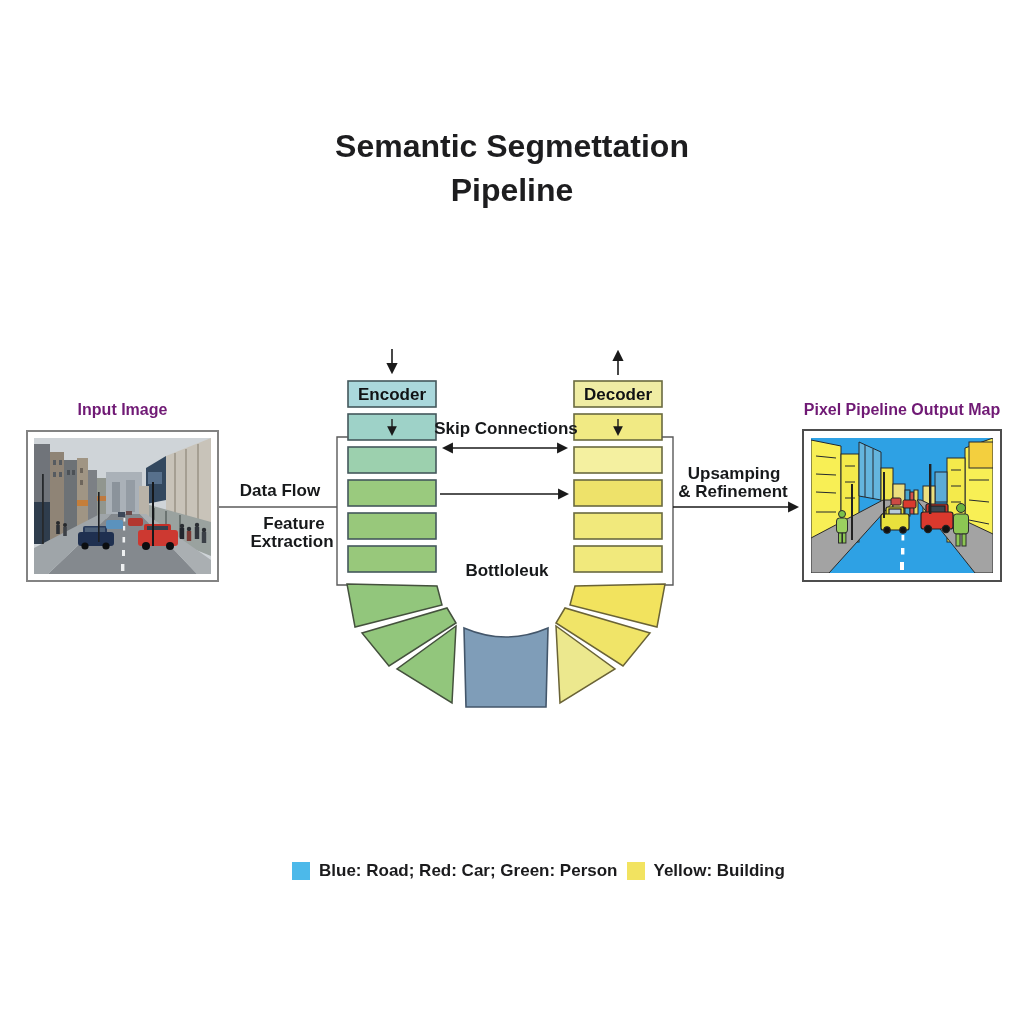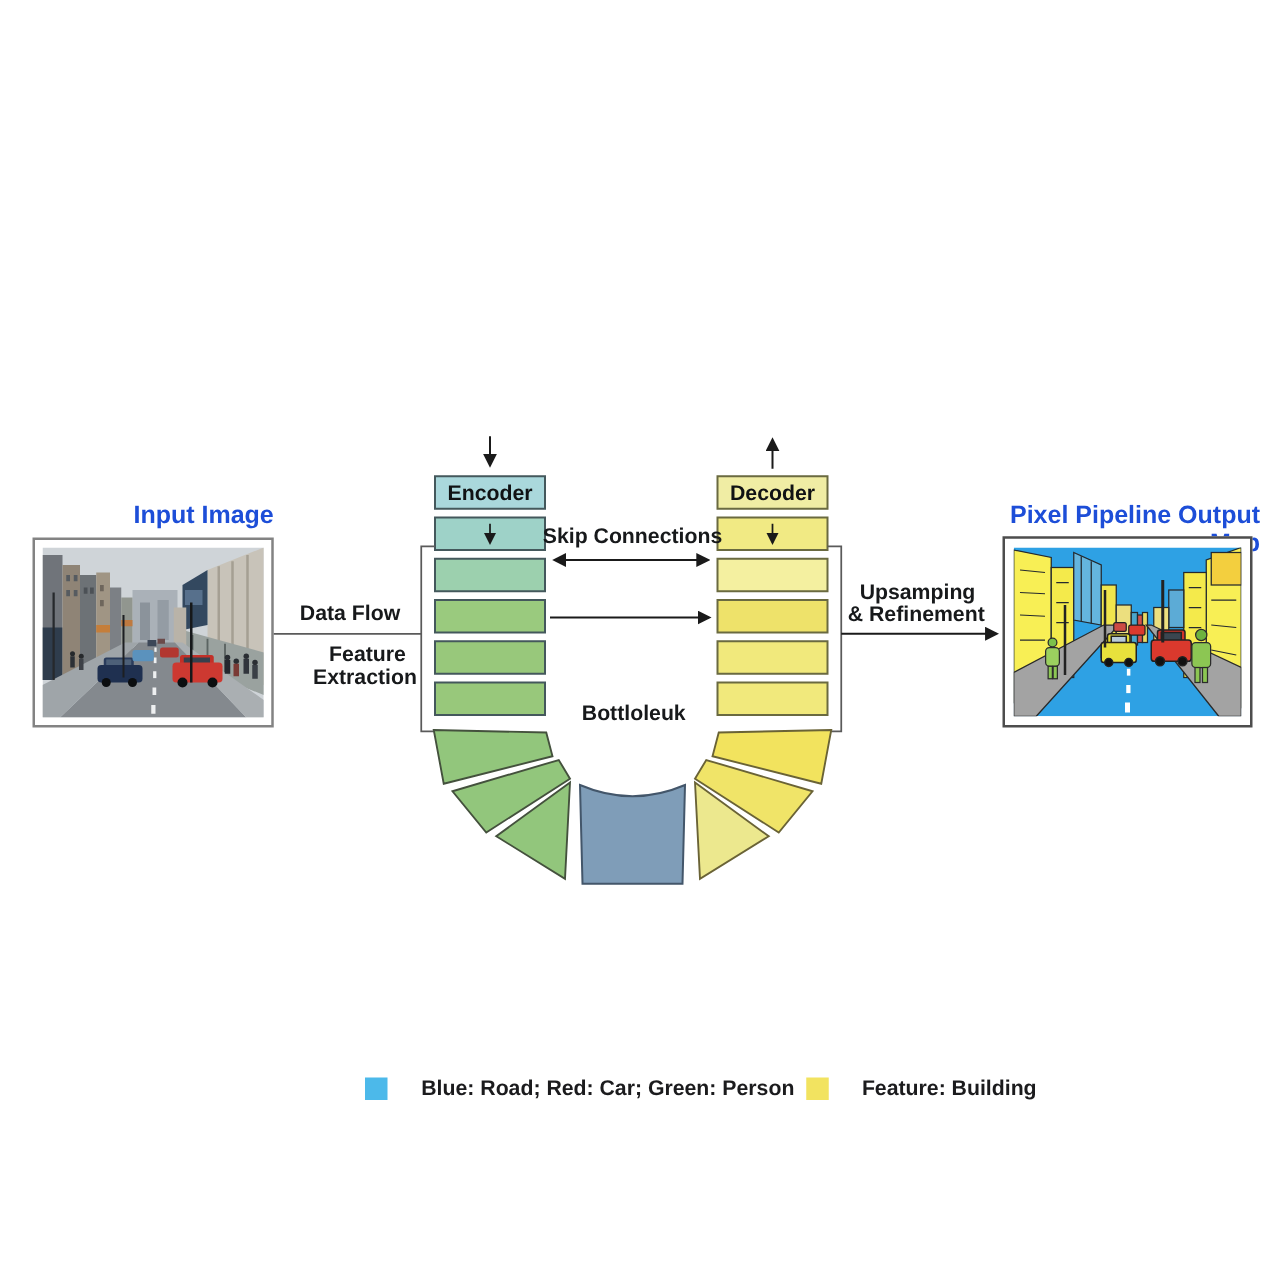--- a/index.html
+++ b/index.html
@@ -6,45 +6,49 @@
   #canvas {
     position:relative; width:1024px; height:1024px; background:#ffffff;
     font-family:"Liberation Sans", sans-serif; overflow:hidden; color:#1c1c1e;
   }
   .abs { position:absolute; }
   #title {
     top:124px; left:0; width:1024px; text-align:center;
     font-size:32px; line-height:44px; font-weight:700; color:#1d1d1f;
   }
   .figure-label {
-    top:401px; font-size:20px; font-weight:600; text-align:right; color:#1d4ed8;
+    top:401px; font-size:16px; font-weight:600; text-align:center; color:#701a75;
   }
   #input-label  { left:26px;  width:193px; }
   #output-label { left:796px; width:212px; }
   .photo-frame { background:#ffffff; box-sizing:border-box; }
   #input-frame  { top:430px; left:26px;  width:193px; height:152px; border:2px solid #838383; padding:6px; }
   #output-frame { top:429px; left:802px; width:200px; height:153px; border:2px solid #4d4d4d; padding:7px; }
   #pipeline-svg { top:340px; left:215px; }
   svg { display:block; font-family:"Liberation Sans", sans-serif; }
   .diag-label { font-size:17px; font-weight:600; fill:#17191b; }
   .box-label  { font-size:17px; font-weight:600; fill:#101214; }
   #legend {
     top:861px; left:292px; display:flex; align-items:center; gap:9px;
     font-size:17px; font-weight:600; color:#1b1b1d;
   }
-  .legend-item { display:flex; align-items:center; gap:27px;justify-content:space-between; }
+  .legend-item { display:flex; align-items:center; gap:9px;justify-content:space-between; }
   .swatch { width:18px; height:18px; display:inline-block; }
   .swatch-blue   { background:#4cb9ea; }
   .swatch-yellow { background:#f2e360; }
 </style>
 </head>
 <body>
 
 <div id="canvas">
 
+  <div id="title" class="abs">
+    <div>Semantic Segmettation</div>
+    <div>Pipeline</div>
+  </div>
 
   <div id="input-label" class="abs figure-label">Input Image</div>
   <div id="input-frame" class="abs photo-frame">
     <svg width="177" height="136" viewBox="0 0 177 136">
       <rect x="0" y="0" width="177" height="136" fill="#cfd4d8"></rect>
       <rect x="72" y="34" width="36" height="44" fill="#aab1b8"></rect>
       <rect x="78" y="44" width="8" height="30" fill="#8b939b"></rect>
       <rect x="92" y="42" width="9" height="32" fill="#949ca4"></rect>
 
       <g>
@@ -291,17 +295,17 @@
     </g>
   </svg>
 
   <div id="legend" class="abs">
     <div class="legend-item">
       <span class="swatch swatch-blue"></span>
       <span>Blue: Road; Red: Car; Green: Person</span>
     </div>
     <div class="legend-item">
       <span class="swatch swatch-yellow"></span>
-      <span>Feature: Building</span>
+      <span>Yellow: Building</span>
     </div>
   </div>
 
 </div>
 
 </body></html>

